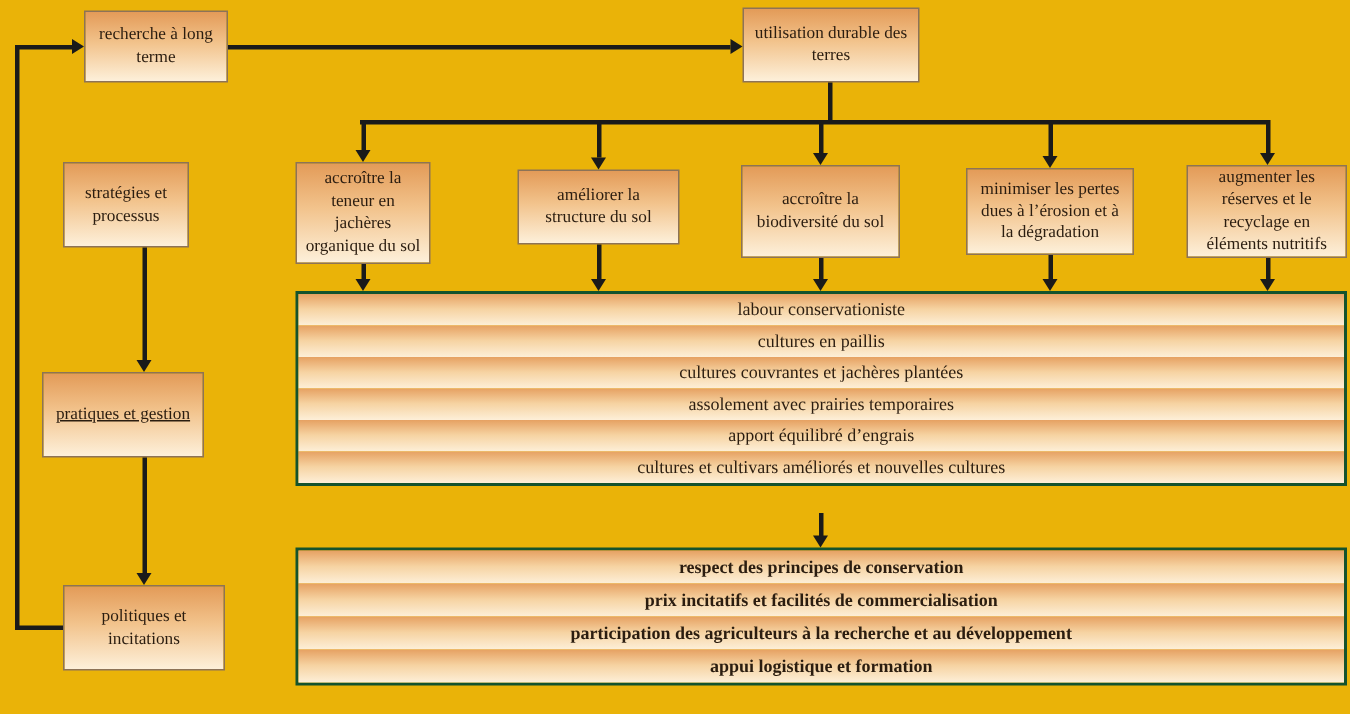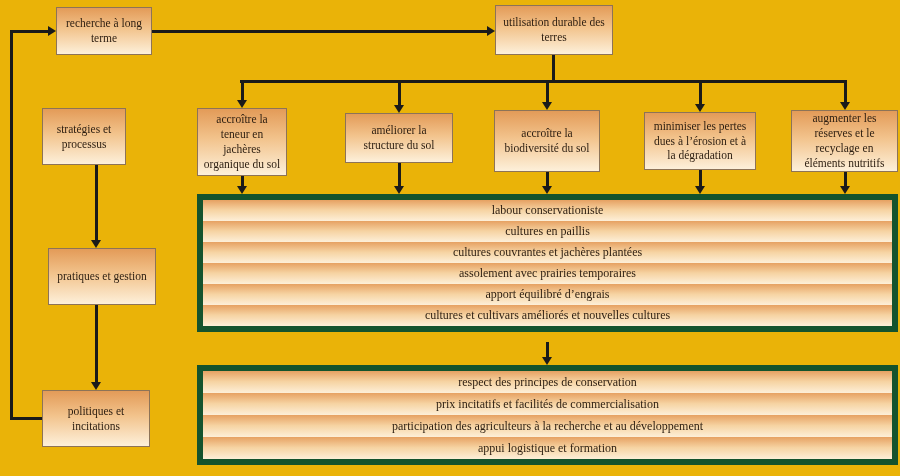--- a/index.html
+++ b/index.html
@@ -9,21 +9,21 @@
     font-family:"Liberation Serif", serif;color:#2b1d10;overflow:hidden;
   }
   .box{
     position:absolute;
     border:1px solid #8d7357;
     background:linear-gradient(180deg,#e39b58 0%,#f2c38c 45%,#fdf0da 100%);
     display:flex;align-items:center;justify-content:center;
     text-align:center;font-size:11.5px;line-height:1.3;padding:2px 4px;
   }
   .block{
-    position:absolute;border:6px solid #14532d;
+    position:absolute;border:2px solid #14532d;
   }
   .row{
     width:100%;text-align:center;font-size:12px;
     background:linear-gradient(180deg,#e6a162 0%,#f6d3a2 48%,#fdefd8 100%);
   }
   .block1 .row{height:21px;line-height:21px;}
   .block2 .row{height:22px;line-height:22px;}
   .vline,.hline{position:absolute;background:#1a1a1a;}
   .vline{width:3px;}
   .hline{height:3px;}
@@ -40,21 +40,21 @@
 </style>
 </head>
 <body>
 
 <div class="canvas">
 
   <div class="box" style="left:56px;top:7px;width:96px;height:48px;">recherche à long terme</div>
 
   <div class="box" style="left:42px;top:108px;width:84px;height:57px;">stratégies et processus</div>
 
-  <div class="box" style="left:48px;top:248px;width:108px;height:57px;">pratiques et gestion</div>
+  <div class="box" style="left:28px;top:248px;width:108px;height:57px;text-decoration:underline;">pratiques et gestion</div>
 
   <div class="box" style="left:42px;top:390px;width:108px;height:57px;">politiques et incitations</div>
 
   <div class="box" style="left:495px;top:5px;width:118px;height:50px;">utilisation durable des terres</div>
 
   <div class="box" style="left:197px;top:108px;width:90px;height:68px;">accroître la teneur en jachères organique du sol</div>
 
   <div class="box" style="left:345px;top:113px;width:108px;height:50px;">améliorer la structure du sol</div>
 
   <div class="box" style="left:494px;top:110px;width:106px;height:62px;">accroître la biodiversité du sol</div>
@@ -65,21 +65,21 @@
 
   <div class="block block1" style="left:197px;top:194px;width:701px;">
     <div class="row">labour conservationiste</div>
     <div class="row">cultures en paillis</div>
     <div class="row">cultures couvrantes et jachères plantées</div>
     <div class="row">assolement avec prairies temporaires</div>
     <div class="row">apport équilibré d’engrais</div>
     <div class="row">cultures et cultivars améliorés et nouvelles cultures</div>
   </div>
 
-  <div class="block block2" style="left:197px;top:365px;width:701px;">
+  <div class="block block2" style="left:197px;top:365px;width:701px;font-weight:bold;">
     <div class="row">respect des principes de conservation</div>
     <div class="row">prix incitatifs et facilités de commercialisation</div>
     <div class="row">participation des agriculteurs à la recherche et au développement</div>
     <div class="row">appui logistique et formation</div>
   </div>
 
   <div class="hline" style="left:152px;top:30px;width:335px;"></div>
   <div class="ah-right" style="left:487px;top:26px;"></div>
 
   <div class="hline" style="left:10px;top:417px;width:32px;"></div>

